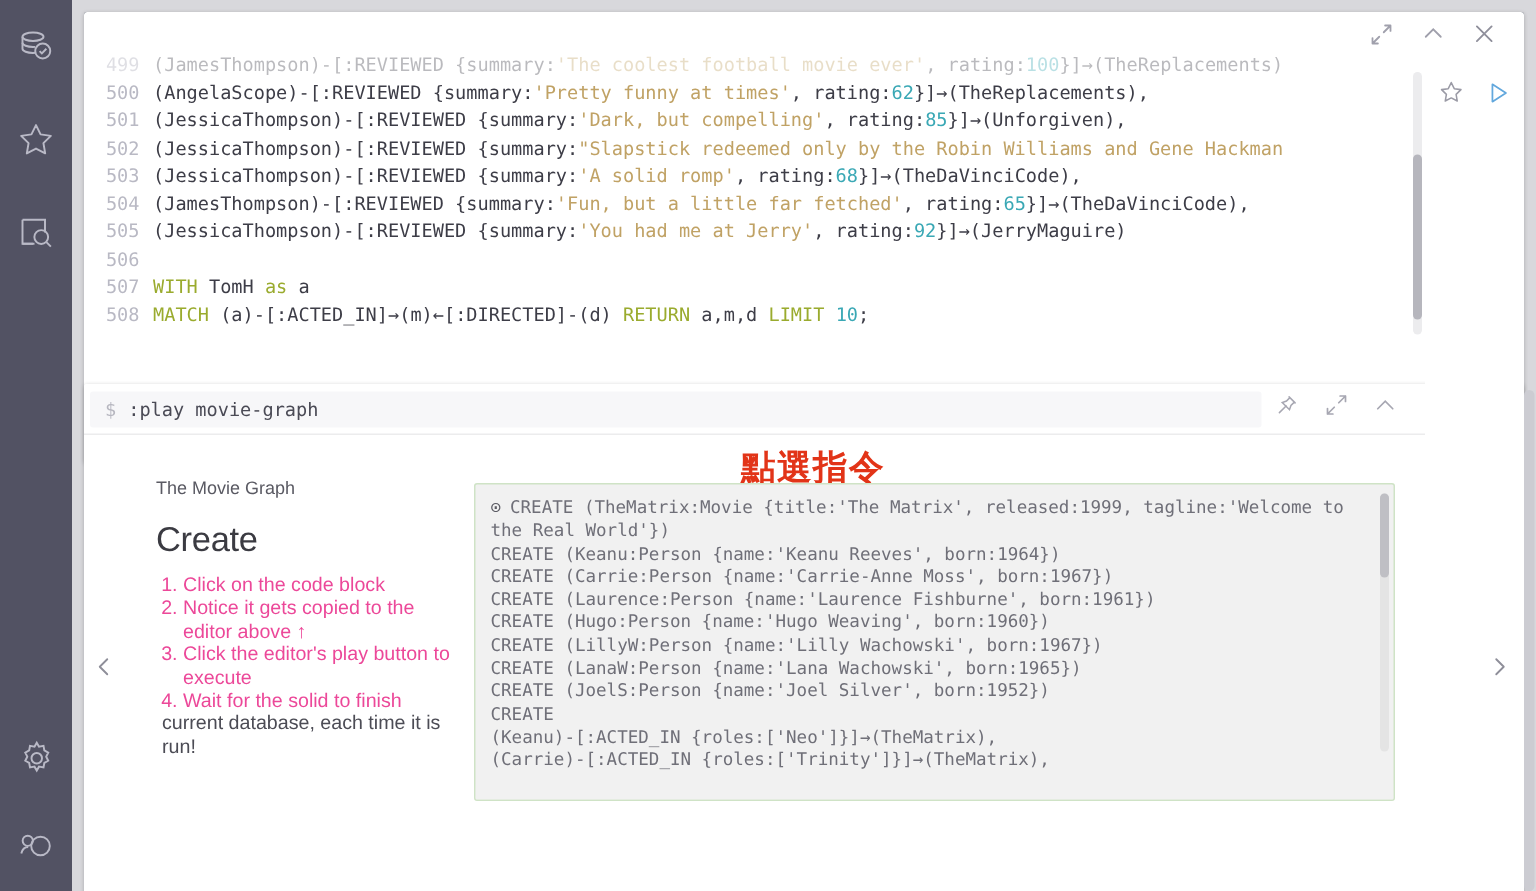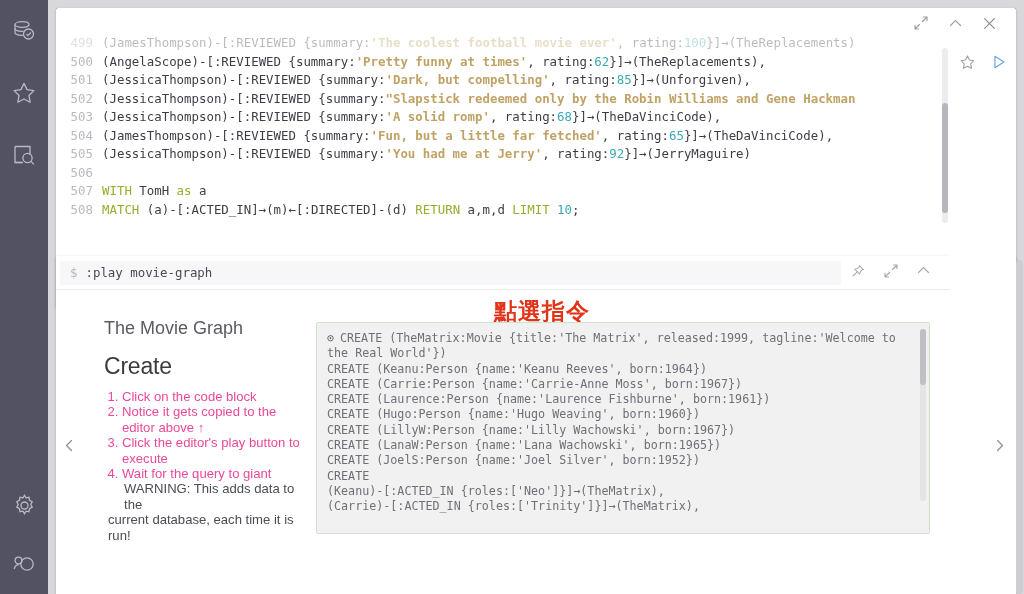--- a/index.html
+++ b/index.html
@@ -106,21 +106,21 @@
   .lnum {
     width: 46px;
     flex: 0 0 46px;
     text-align: right;
     padding-right: 9px;
     color: #b9b9c4;
     user-select: none;
   }
   .ctxt { color: #3d3d47; }
   .ctxt.fade { opacity: .35; }
-  .tok-str { color: #c0a265; font-weight: bold; }
+  .tok-str { color: #c0a265; }
   .tok-num { color: #3aa8b5; }
   .tok-kw  { color: #9aab2e; }
 
   .hscroll {
     position: absolute;
     left: 55px; bottom: 10px;
     width: 830px; height: 7px;
     background: #ececee;
     border-radius: 4px;
   }
@@ -204,21 +204,21 @@
     padding: 28px 4px 0 22px;
     position: relative;
     overflow: hidden;
   }
   .slide-left {
     width: 212px;
     flex: 0 0 212px;
     padding-right: 16px;
   }
   .crumb {
-    font-size: 18px;
+    font-size: 12px;
     color: #5a5a63;
     margin-bottom: 14px;
   }
   .slide-h1 {
     font-size: 23px;
     font-weight: 400;
     color: #3b3b42;
     margin-bottom: 4px;
     letter-spacing: -.2px;
   }
@@ -488,24 +488,23 @@
 
         <div class="slide">
 
           <div class="slide-left">
             <div class="crumb">The Movie Graph</div>
             <div class="slide-h1">Create</div>
             <ol class="slide-ol" id="steps-list">
                 <li>Click on the code block</li>
                 <li>Notice it gets copied to the editor above ↑</li>
                 <li>Click the editor's play button to execute</li>
-                <li>Wait for the query to giant</li>
+                <li>Wait for the solid to finish</li>
               </ol>
             <div class="warn-line">
-              <span class="ind">WARNING: This adds data to the</span>
               <span>current database, each time it is run!</span>
             </div>
 
           </div>
 
           <div class="slide-right">
             <div class="annot">點選指令</div>
             <div class="codeblock">
               <div class="cb-inner"><span class="cb-play">⊙</span><span id="cb-text">CREATE (TheMatrix:Movie {title:'The Matrix', released:1999, tagline:'Welcome to
 the Real World'})

